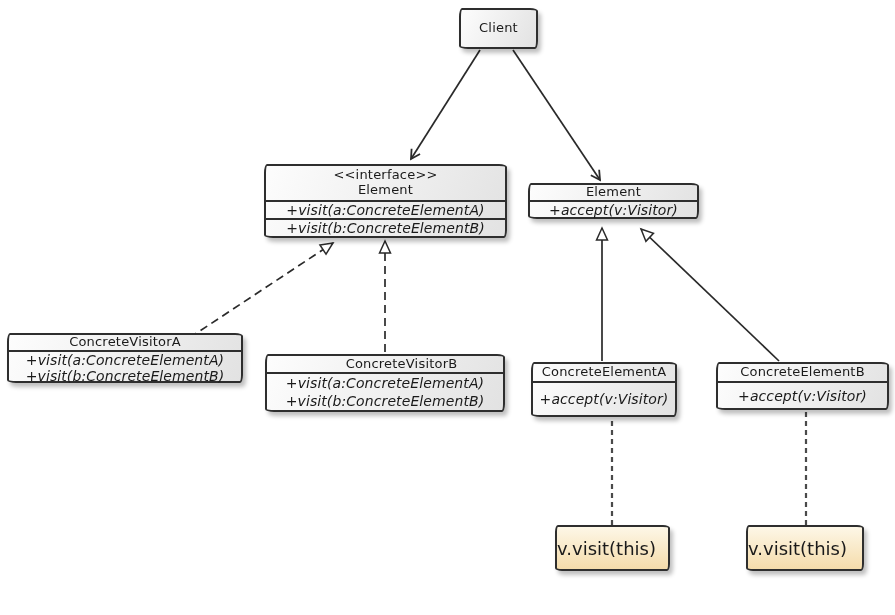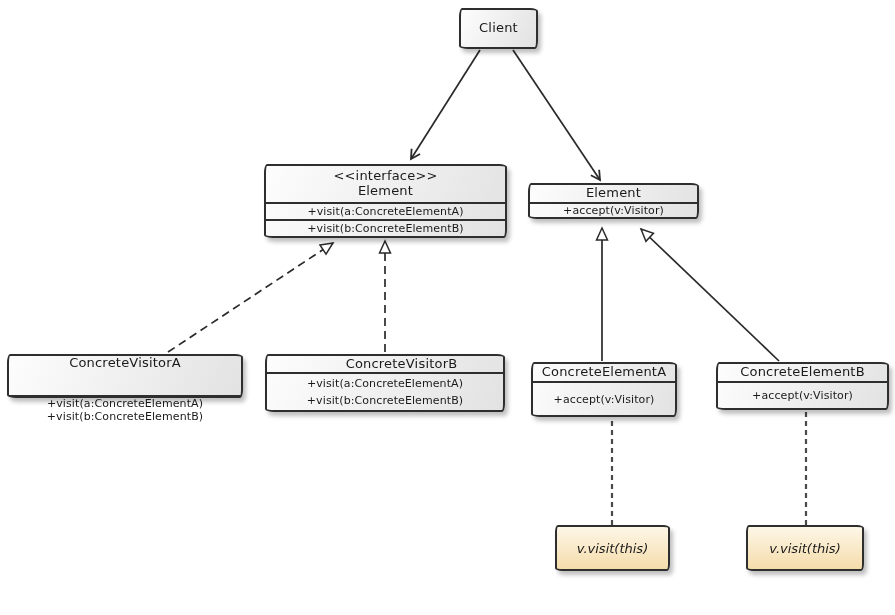--- a/index.html
+++ b/index.html
@@ -31,31 +31,30 @@
     justify-content:center; align-items:center;
     line-height:1.15;
   }
   .compartment {
     border-top:2px solid var(--box-border,#2e2e2e);
     flex:1; display:flex; flex-direction:column;
     justify-content:space-evenly; align-items:center;
   }
   .name       { font-size:13px; letter-spacing:.2px; white-space:nowrap; }
   .stereotype { font-size:13px; letter-spacing:.2px; white-space:nowrap; }
-  .method     { font-size:11px; letter-spacing:.1px; white-space:nowrap; }
+  .method     { font-size:14px; letter-spacing:.1px; white-space:nowrap;font-style:italic; }
 
   .uml-note {
     position:absolute; box-sizing:border-box;
-    display:flex; align-items:center; justify-content:center;
+    display:flex; align-items:center; 
     border:2px solid var(--box-border,#2e2e2e);
     background:linear-gradient(180deg, var(--note-fill-top,#fdf7e7) 0%, var(--note-fill-bottom,#f5dcab) 100%);
     box-shadow:3px 4px 4px rgba(0,0,0,0.25);
     border-radius:3px 7px 3px 7px / 7px 3px 7px 3px;
-    font-size:13px;
-    font-style:italic;
+    font-size:18px;
   }
 </style>
 </head>
 <body>
 
 <div class="canvas">
 
   <svg class="wires" viewBox="0 0 895 615">
     <defs>
       <marker id="mOpen" markerUnits="userSpaceOnUse" markerWidth="16" markerHeight="16" refX="11" refY="7" orient="auto">
@@ -96,21 +95,21 @@
 
   <div class="uml-box" style="left:528px;top:183px;width:171px;height:36px;">
     <div class="header" style="height:18px;">
       <div class="name">Element</div>
     </div>
     <div class="compartment">
       <div class="method">+accept(v:Visitor)</div>
     </div>
   </div>
 
-  <div class="uml-box" style="left:7px;top:354px;width:236px;height:44px;gap:24px;">
+  <div class="uml-box" style="left:7px;top:333px;width:236px;height:50px;">
     <div class="header" style="height:16px;">
       <div class="name">ConcreteVisitorA</div>
     </div>
     <div class="compartment">
       <div class="method">+visit(a:ConcreteElementA)</div>
       <div class="method">+visit(b:ConcreteElementB)</div>
     </div>
   </div>
 
   <div class="uml-box" style="left:265px;top:354px;width:240px;height:58px;">

